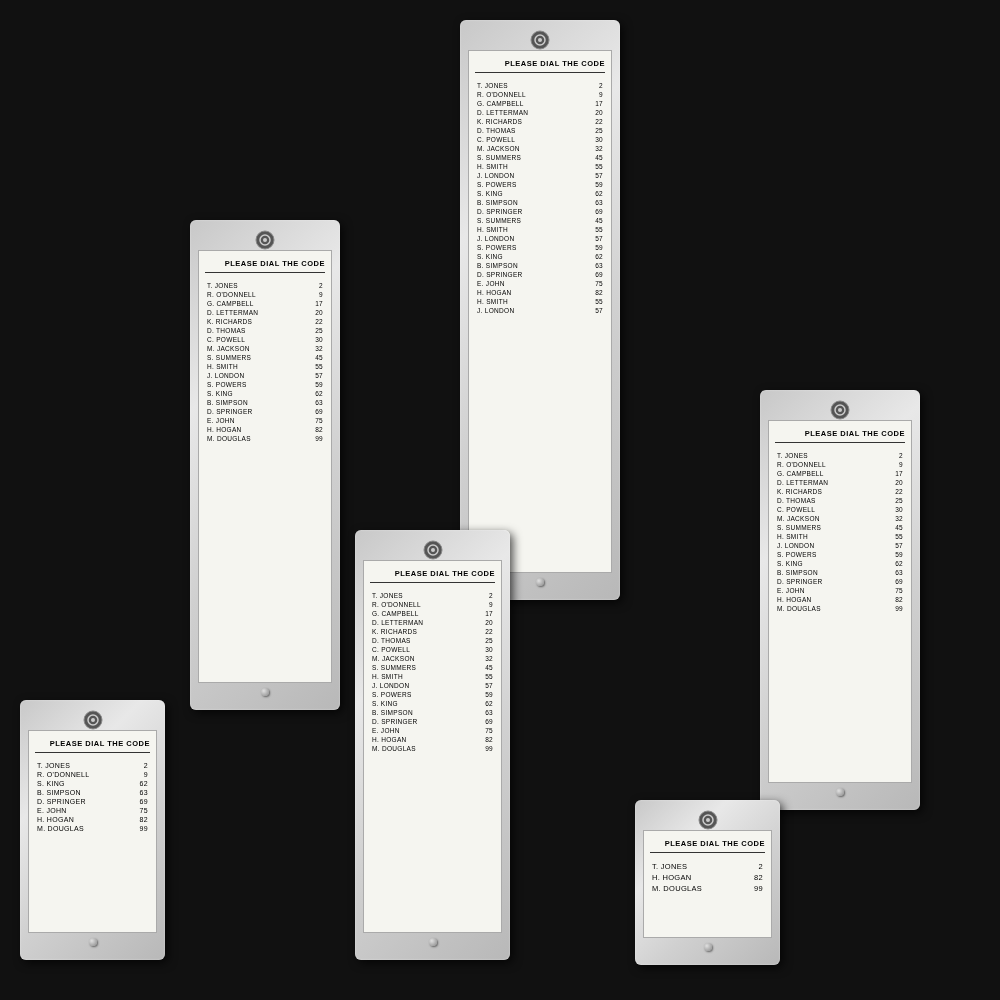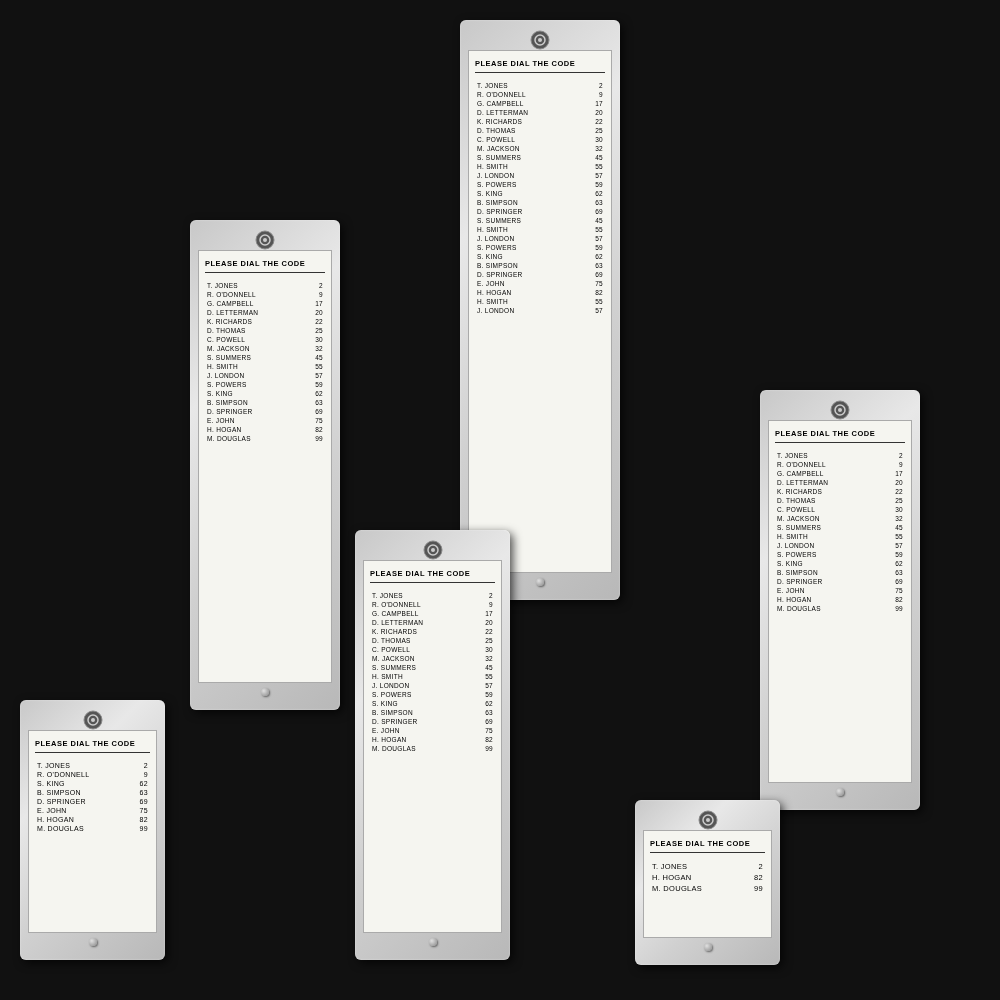--- a/index.html
+++ b/index.html
@@ -27,21 +27,21 @@
       background: #f5f5f0;
       border: 1px solid #aaa;
       width: 100%;
       padding: 8px 6px 6px 6px;
       flex: 1;
     }
 
     .panel-title {
       font-size: 7.5px;
       font-weight: bold;
-      text-align: left;
+      text-align: right;
       letter-spacing: 0.5px;
       margin-bottom: 8px;
       border-bottom: 1px solid #333;
       padding-bottom: 4px;
     }
 
     .entry-row {
       display: flex;
       justify-content: space-between;
       font-size: 6px;

